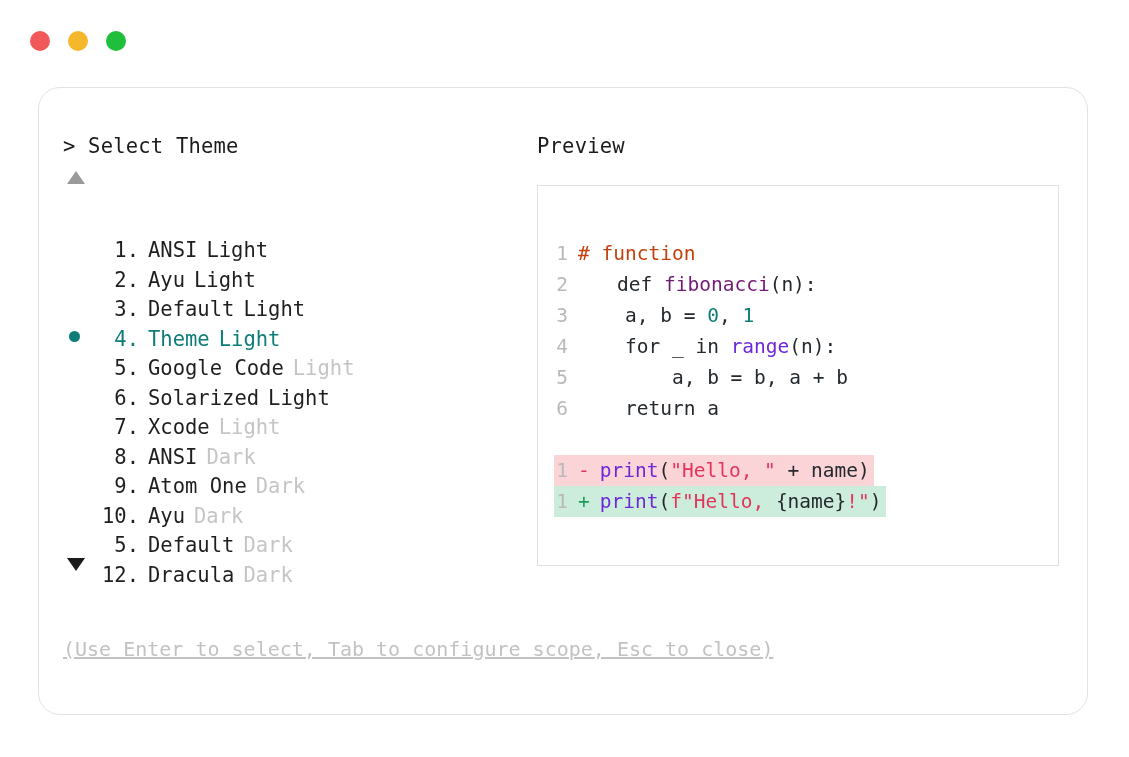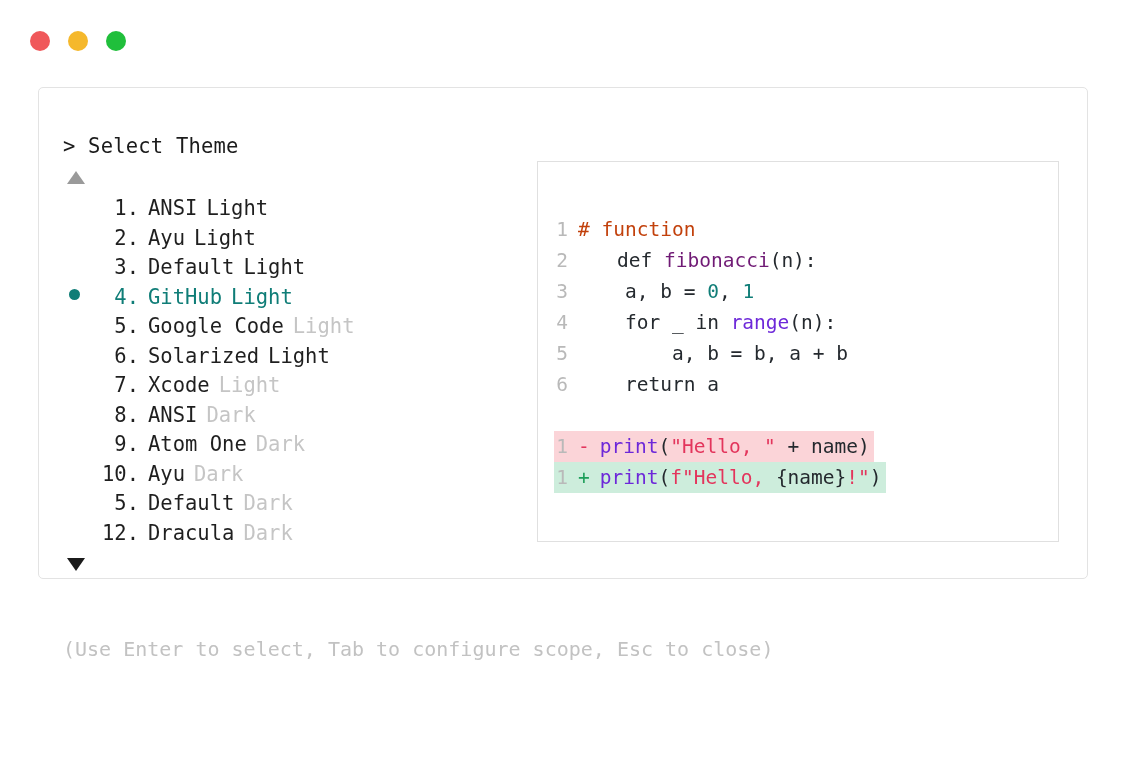--- a/index.html
+++ b/index.html
@@ -30,24 +30,24 @@
   .dot-red    { background: #f0585a; }
   .dot-amber  { background: #f5b82c; }
   .dot-green  { background: #20bf3b; }
 
   
   .card {
     position: absolute;
     left: 38px;
     top: 87px;
     width: 1050px;
-    height: 492px;
+    height: 628px;
     box-sizing: border-box;
     border: 1.5px solid #e3e3e3;
-    border-radius: 5px;
+    border-radius: 22px;
     background: #ffffff;
   }
 
   .col-left {
     position: absolute;
     left: 24px;
     top: 46px;
     width: 460px;
   }
   .col-right {
@@ -110,20 +110,21 @@
   }
   .idx {
     width: 46px;
     flex: 0 0 46px;
     text-align: right;
     color: #1f1f1f;
   }
   .theme-name {
     color: #1f1f1f;
     padding-left: 9px;
+    margin-top: 42px;
   }
   .theme-variant {
     color: #1f1f1f;
     padding-left: 9px;
   }
   .theme-variant.dim { color: #c5c5c5; }
   .theme-row.selected .idx,
   .theme-row.selected .idx-dot,
   .theme-row.selected .theme-name,
   .theme-row.selected .theme-variant { color: #0f7d77; }
@@ -186,20 +187,21 @@
   .diff-sign-add { color: #1d9e5a; padding-left: 10px; }
 
   
   .hint {
     position: absolute;
     left: 24px;
     top: 549px;
     font-size: 20px;
     color: #c2c2c2;
     white-space: pre;
+    text-decoration: underline;
   }
 </style>
 </head>
 <body>
 
 <div class="traffic-lights">
   <div class="dot dot-red"></div>
   <div class="dot dot-amber"></div>
   <div class="dot dot-green"></div>
 </div>
@@ -208,35 +210,36 @@
 
   <div class="col-left">
     <div class="section-title">&gt; Select Theme</div>
 
     <div class="arrow-up"></div>
 
     <div class="theme-list" id="theme-list">
         <div class="theme-row"><div class="bullet-cell"></div><span class="idx">1.</span><span class="theme-name">ANSI</span><span class="theme-variant">Light</span></div>
         <div class="theme-row"><div class="bullet-cell"></div><span class="idx">2.</span><span class="theme-name">Ayu</span><span class="theme-variant">Light</span></div>
         <div class="theme-row"><div class="bullet-cell"></div><span class="idx">3.</span><span class="theme-name">Default</span><span class="theme-variant">Light</span></div>
-        <div class="theme-row selected"><div class="bullet-cell"><div class="bullet"></div></div><span class="idx">4.</span><span class="theme-name">GitHub</span><span class="theme-variant">Light</span></div>
+        <div class="theme-row selected"><div class="bullet-cell"><div class="bullet"></div></div><span class="idx">4.</span><span class="theme-name">Theme</span><span class="theme-variant">Light</span></div>
         <div class="theme-row"><div class="bullet-cell"></div><span class="idx">5.</span><span class="theme-name">Google Code</span><span class="theme-variant dim">Light</span></div>
         <div class="theme-row"><div class="bullet-cell"></div><span class="idx">6.</span><span class="theme-name">Solarized</span><span class="theme-variant">Light</span></div>
         <div class="theme-row"><div class="bullet-cell"></div><span class="idx">7.</span><span class="theme-name">Xcode</span><span class="theme-variant dim">Light</span></div>
         <div class="theme-row"><div class="bullet-cell"></div><span class="idx">8.</span><span class="theme-name">ANSI</span><span class="theme-variant dim">Dark</span></div>
         <div class="theme-row"><div class="bullet-cell"></div><span class="idx">9.</span><span class="theme-name">Atom One</span><span class="theme-variant dim">Dark</span></div>
         <div class="theme-row"><div class="bullet-cell"></div><span class="idx">10.</span><span class="theme-name">Ayu</span><span class="theme-variant dim">Dark</span></div>
         <div class="theme-row"><div class="bullet-cell"></div><span class="idx">5.</span><span class="theme-name">Default</span><span class="theme-variant dim">Dark</span></div>
         <div class="theme-row"><div class="bullet-cell"></div><span class="idx">12.</span><span class="theme-name">Dracula</span><span class="theme-variant dim">Dark</span></div>
       </div>
 
     <div class="arrow-down"></div>
   </div>
 
   <div class="col-right">
+    <div class="section-title">Preview</div>
 
     <div class="preview-box">
       <div class="code" id="code-block">
           <div class="code-line"><span class="ln">1</span><span class="code-text"><span class="tok-comment"># function</span></span></div>
           <div class="code-line"><span class="ln">2</span><span class="code-text"><span class="tok-kw">def </span><span class="tok-fn">fibonacci</span><span class="tok-plain">(n):</span></span></div>
           <div class="code-line"><span class="ln">3</span><span class="code-text"><span class="tok-plain">    a, b = </span><span class="tok-num">0</span><span class="tok-plain">, </span><span class="tok-num">1</span></span></div>
           <div class="code-line"><span class="ln">4</span><span class="code-text"><span class="tok-plain">    for _ in </span><span class="tok-builtin">range</span><span class="tok-plain">(n):</span></span></div>
           <div class="code-line"><span class="ln">5</span><span class="code-text"><span class="tok-plain">        a, b = b, a + b</span></span></div>
           <div class="code-line"><span class="ln">6</span><span class="code-text"><span class="tok-plain">    return a</span></span></div>
           <div class="spacer-line"></div>

